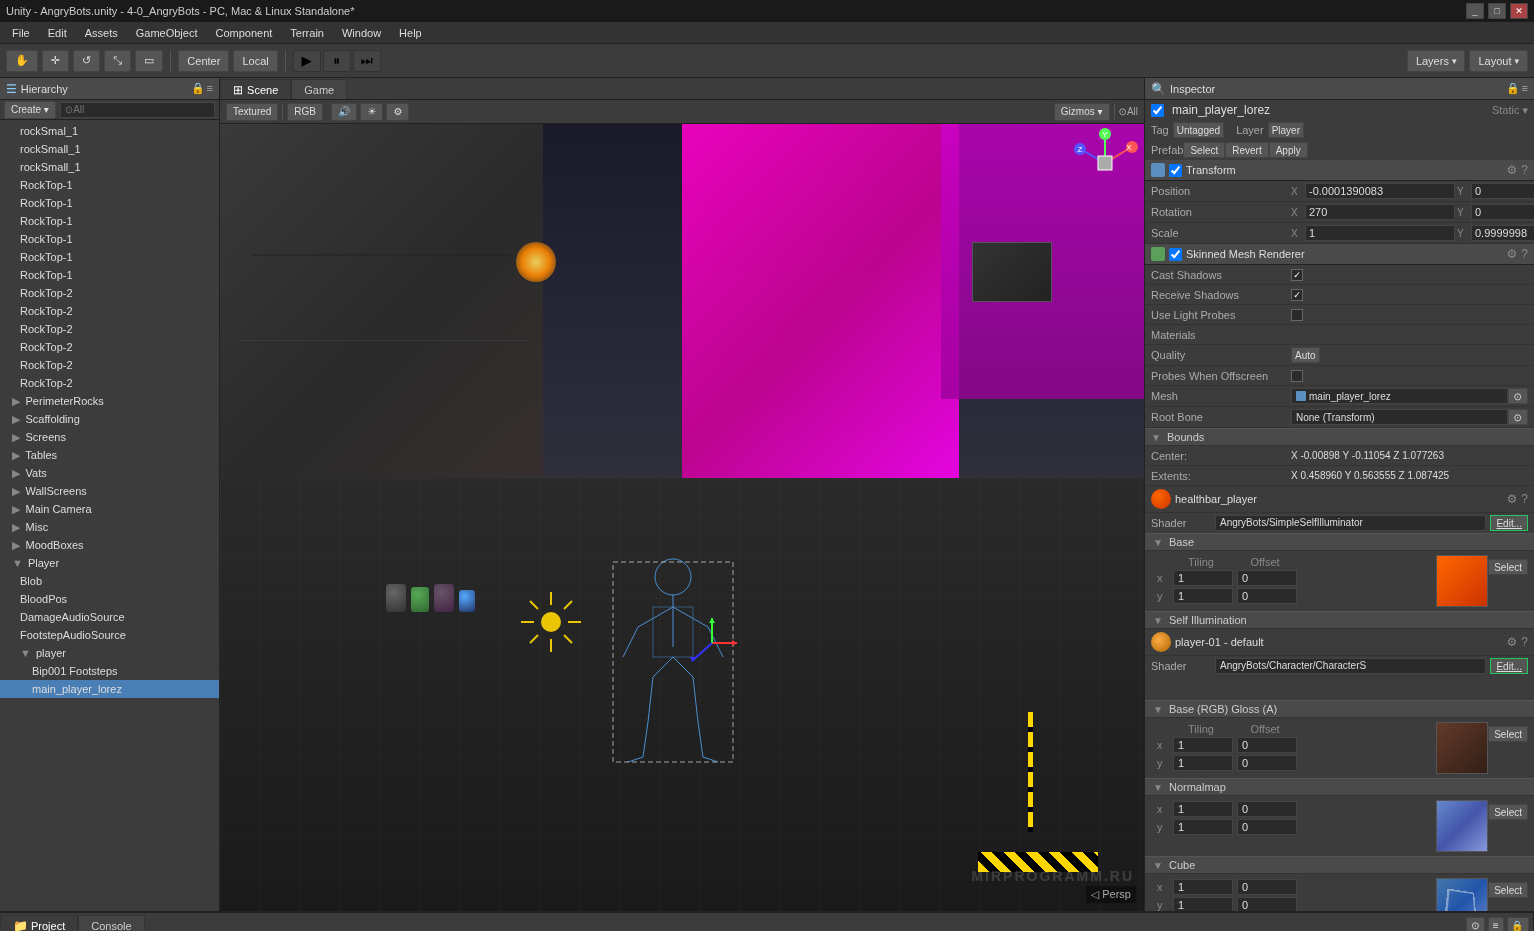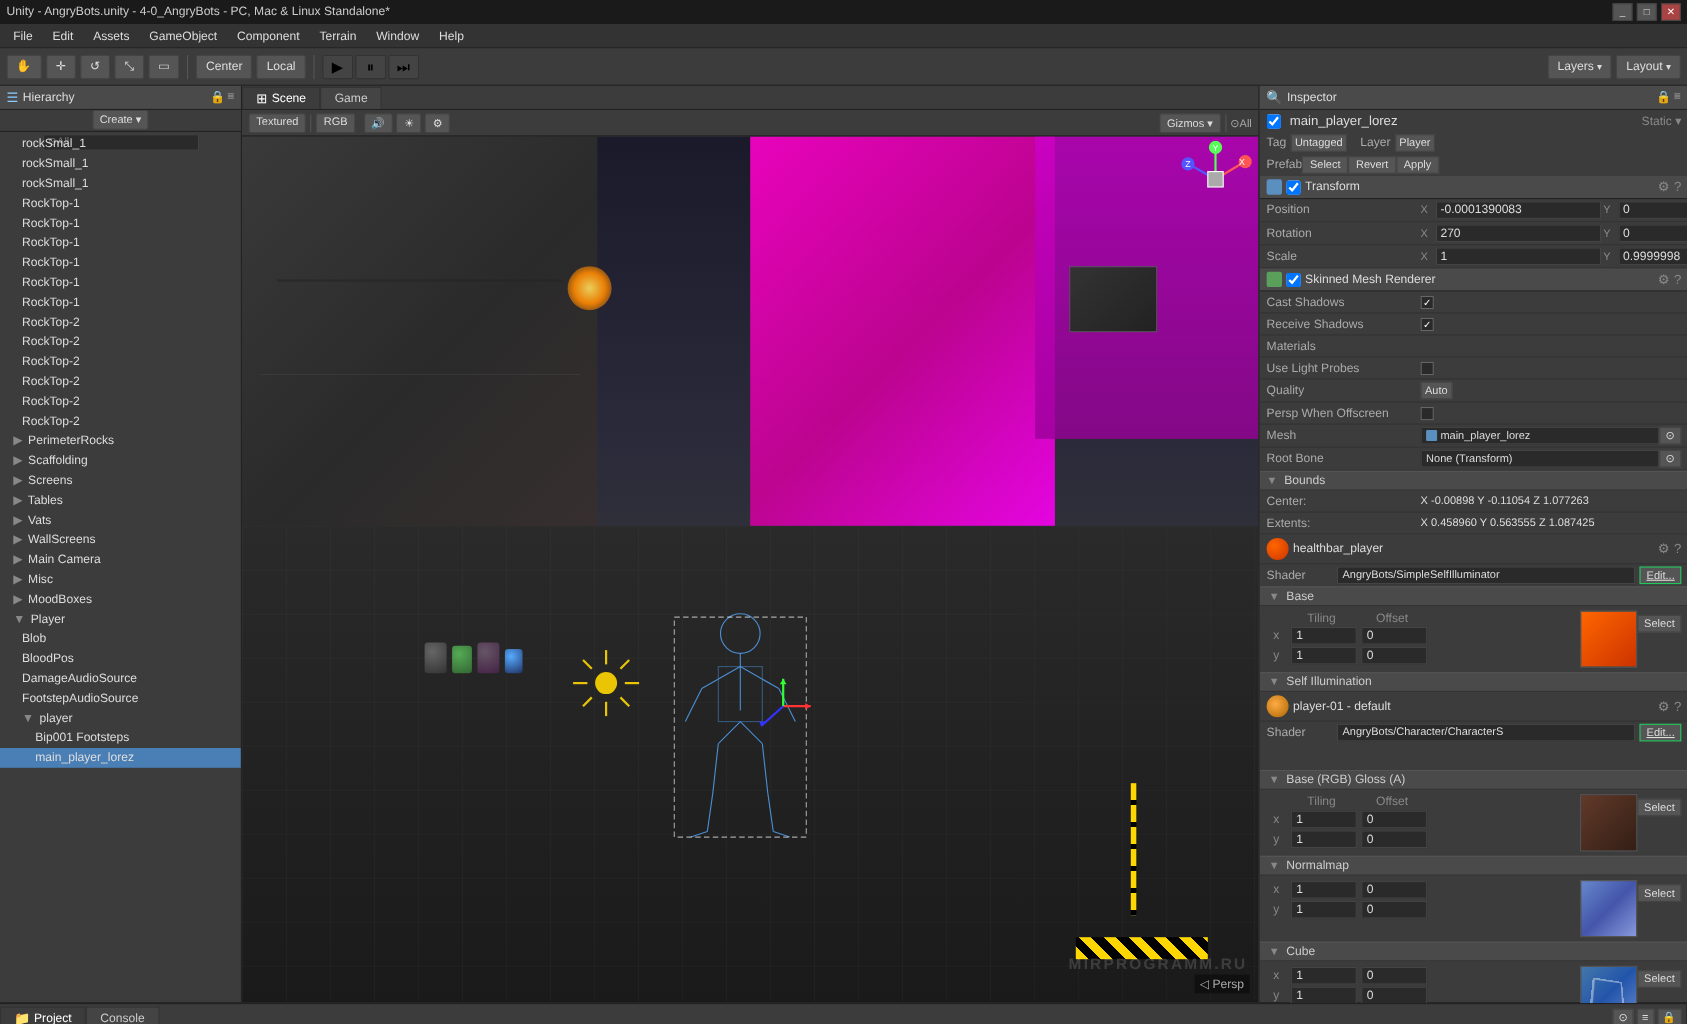--- a/index.html
+++ b/index.html
@@ -96,21 +96,20 @@
       gap: 4px;
     }
     .panel-toolbar {
       background: #3c3c3c;
       height: 20px;
       display: flex;
       align-items: center;
       padding: 0 4px;
       border-bottom: 1px solid #222;
       gap: 4px;
-      flex-direction: column;
     }
     .hierarchy-content {
       flex: 1;
       overflow-y: auto;
       padding: 2px 0;
     }
     .h-item {
       padding: 1px 4px 1px 12px;
       cursor: pointer;
       color: #ddd;
@@ -821,35 +820,35 @@
         <span class="prop-label">Cast Shadows</span>
         <div class="check-box">✓</div>
       </div>
 
       <div class="prop-row">
         <span class="prop-label">Receive Shadows</span>
         <div class="check-box">✓</div>
       </div>
 
       <div class="prop-row">
-        <span class="prop-label">Materials</span>
-      </div>
-
-      <div class="prop-row">
         <span class="prop-label">Use Light Probes</span>
         <div class="check-box"> </div>
       </div>
 
       <div class="prop-row">
+        <span class="prop-label">Materials</span>
+      </div>
+
+      <div class="prop-row">
         <span class="prop-label">Quality</span>
         <button class="small-select">Auto</button>
       </div>
 
       <div class="prop-row">
-        <span class="prop-label">Persp When Offscreen</span>
+        <span class="prop-label">Probes When Offscreen</span>
         <div class="check-box"> </div>
       </div>
 
       <div class="prop-row">
         <span class="prop-label">Mesh</span>
         <div class="obj-ref">
           <div class="obj-ref-icon"></div>
           <span style="font-size:10px;color:#ddd;">main_player_lorez</span>
         </div>
         <button class="select-btn">⊙</button>

